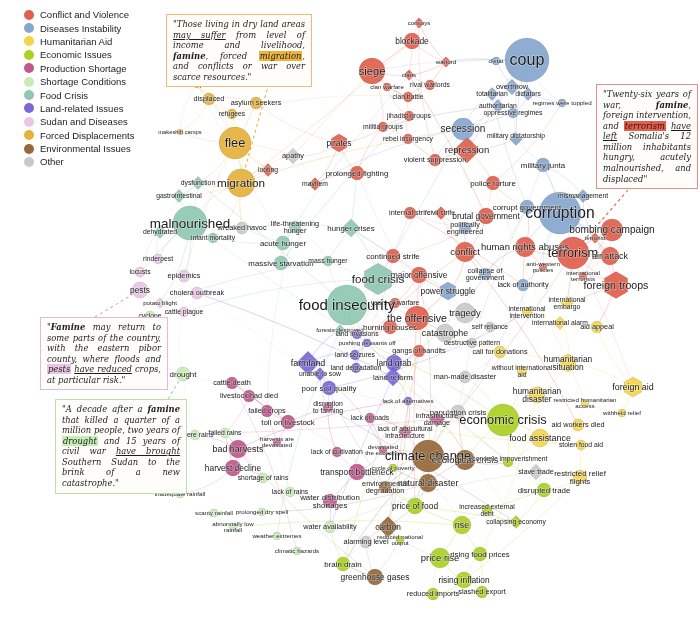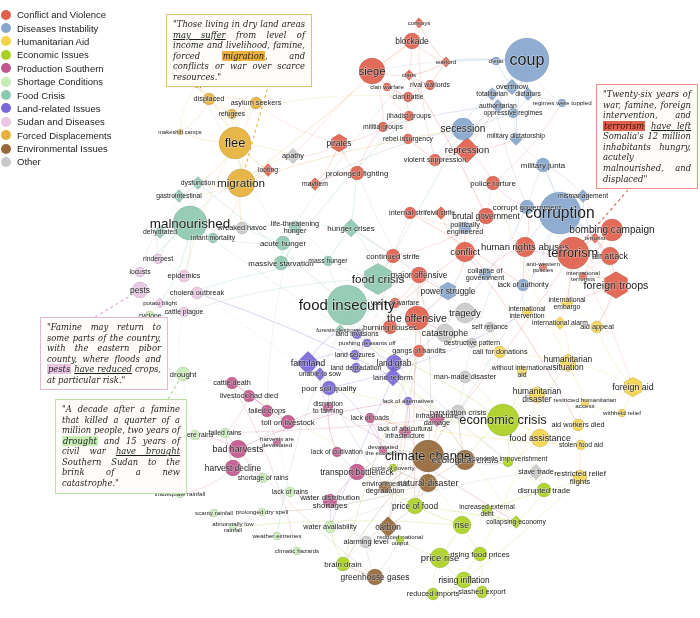--- a/index.html
+++ b/index.html
@@ -1,26 +1,26 @@
 <!DOCTYPE html>
 <html><head>
 <meta charset="utf-8">
 <style>
   html,body{margin:0;padding:0;background:#fff;}
   .stage{position:relative;width:700px;height:618px;background:#ffffff;overflow:hidden;
          font-family:"Liberation Sans",sans-serif;}
   svg{position:absolute;left:0;top:0;}
-  .legend{position:absolute;left:1px;top:8px;z-index:5;}
+  .legend{position:absolute;left:24px;top:8px;z-index:5;}
   .legend-row{display:flex;align-items:center;height:13.4px;}
   .legend-dot{width:10px;height:10px;border-radius:50%;margin-right:6px;flex:0 0 auto;}
   .legend-label{font-size:9.5px;color:#222;white-space:nowrap;}
   .ann{position:absolute;background:#fffdf9;border:1.2px solid #ccc;padding:4px 6px;
        font-family:"DejaVu Serif",serif;font-style:italic;font-size:8.4px;line-height:1.26;
        color:#1c1c1c;text-align:justify;z-index:6;box-sizing:border-box;}
-  .ann b{font-weight:normal;}
+  .ann b{font-weight:bold;}
   .ann u{}
   .ann .hl{padding:0 1px;}
   .nlabel{fill:#1b1b1b;paint-order:stroke;stroke:#ffffff;stroke-width:0.9px;stroke-opacity:0.55;}
 </style>
 </head>
 <body>
 
 <div class="stage">
   <svg id="graph" width="700" height="618" viewBox="0 0 700 618">
       <g>
@@ -805,21 +805,21 @@
       <div class="legend-row">
         <span class="legend-dot" style="background: rgb(243, 212, 74);"></span>
         <span class="legend-label">Humanitarian Aid</span>
       </div>
       <div class="legend-row">
         <span class="legend-dot" style="background: rgb(171, 209, 36);"></span>
         <span class="legend-label">Economic Issues</span>
       </div>
       <div class="legend-row">
         <span class="legend-dot" style="background: rgb(194, 87, 141);"></span>
-        <span class="legend-label">Production Southern</span>
+        <span class="legend-label">Production Shortage</span>
       </div>
       <div class="legend-row">
         <span class="legend-dot" style="background: rgb(199, 236, 182);"></span>
         <span class="legend-label">Shortage Conditions</span>
       </div>
       <div class="legend-row">
         <span class="legend-dot" style="background: rgb(143, 200, 177);"></span>
         <span class="legend-label">Food Crisis</span>
       </div>
       <div class="legend-row">

